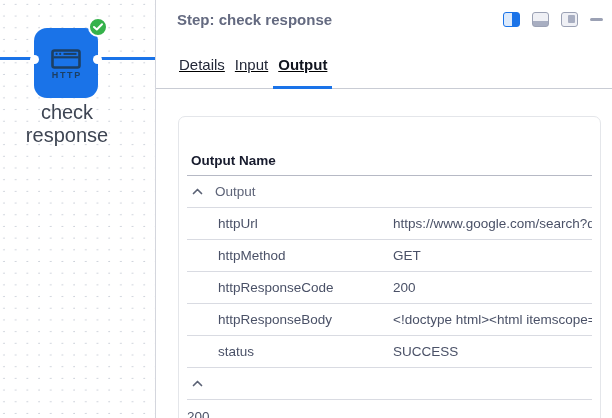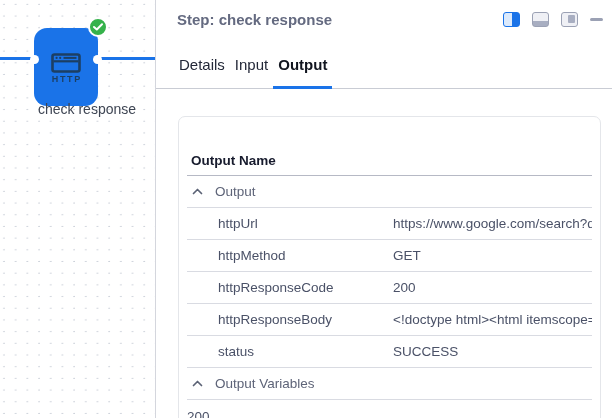--- a/index.html
+++ b/index.html
@@ -14,21 +14,21 @@
     position:absolute; left:0; top:0; width:155px; height:418px;
     background-color:#ffffff;
     background-image: radial-gradient(2.4px 1px at 4px 4px, #ccd1da 0 1px, transparent 1.5px);
     background-size: 11.7px 11.7px;
   }
   .flow-line {
     position:absolute; left:0; top:57px; width:155px; height:3px;
     background:#1a73e8;
   }
   .node {
-    position:absolute; left:34px; top:28px; width:64px; height:78px;
+    position:absolute; left:34px; top:28px; width:64px; height:70px;
     background:#1a73e8; border-radius:13px;
     display:flex; flex-direction:column; align-items:center; justify-content:center;
     padding-top:3px; box-sizing:border-box;
   }
   .node-icon-text {
     font-size:9px; font-weight:700; letter-spacing:1.6px; color:#1c3f63;
     margin-top:1px; padding-left:1.6px; 
   }
   .port {
     position:absolute; width:9px; height:9px; border-radius:50%;
@@ -36,27 +36,27 @@
   }
   .port.left  { left:-4px; }
   .port.right { right:-4px; }
   .badge {
     position:absolute; right:-10px; top:-11px; width:20px; height:20px;
     border-radius:50%; background:#35b24b; border:2px solid #ffffff;
     box-sizing:border-box; display:flex; align-items:center; justify-content:center;
   }
   .node-label {
     position:absolute; left:0; top:101px; width:134px; text-align:center;
-    font-size:14px; color:#3e4553;margin-left:20px;
+    font-size:20px; color:#3e4553;
   }
 
   
   .panel {
     position:absolute; left:155px; top:0; width:457px; height:418px;
-    background:#ffffff; border-left:1px solid #d4d6dd; box-sizing:border-box;
+    background:#ffffff; border-left:1px solid #d4d6dd; box-sizing:border-box;text-decoration:underline;
   }
   .panel-header { position:relative; height:40px; }
   .panel-title {
     position:absolute; left:21px; top:11px;
     font-size:15px; font-weight:600; color:#646a80;
   }
   .controls {
     position:absolute; top:12px; right:9px;
     display:flex; align-items:center; gap:12px;
   }
@@ -216,21 +216,20 @@
           </div>
           <div class="cell value">SUCCESS</div>
         </div>
         <div class="trow group">
           <div class="cell name">
             <span class="chev">
               <svg width="11" height="7" viewBox="0 0 11 7">
                 <path d="M1.5 5.5 L5.5 1.5 L9.5 5.5" fill="none" stroke="#5b6275" stroke-width="1.7" stroke-linecap="round" stroke-linejoin="round"></path>
               </svg>
             </span>
-            <span class="group-label">Output Variables</span>
           </div>
           <div class="cell value"></div>
         </div>
         <div class="trow leaf">
           <div class="cell value">200</div>
         </div>
       </div>
   </div>
 
 </div>

